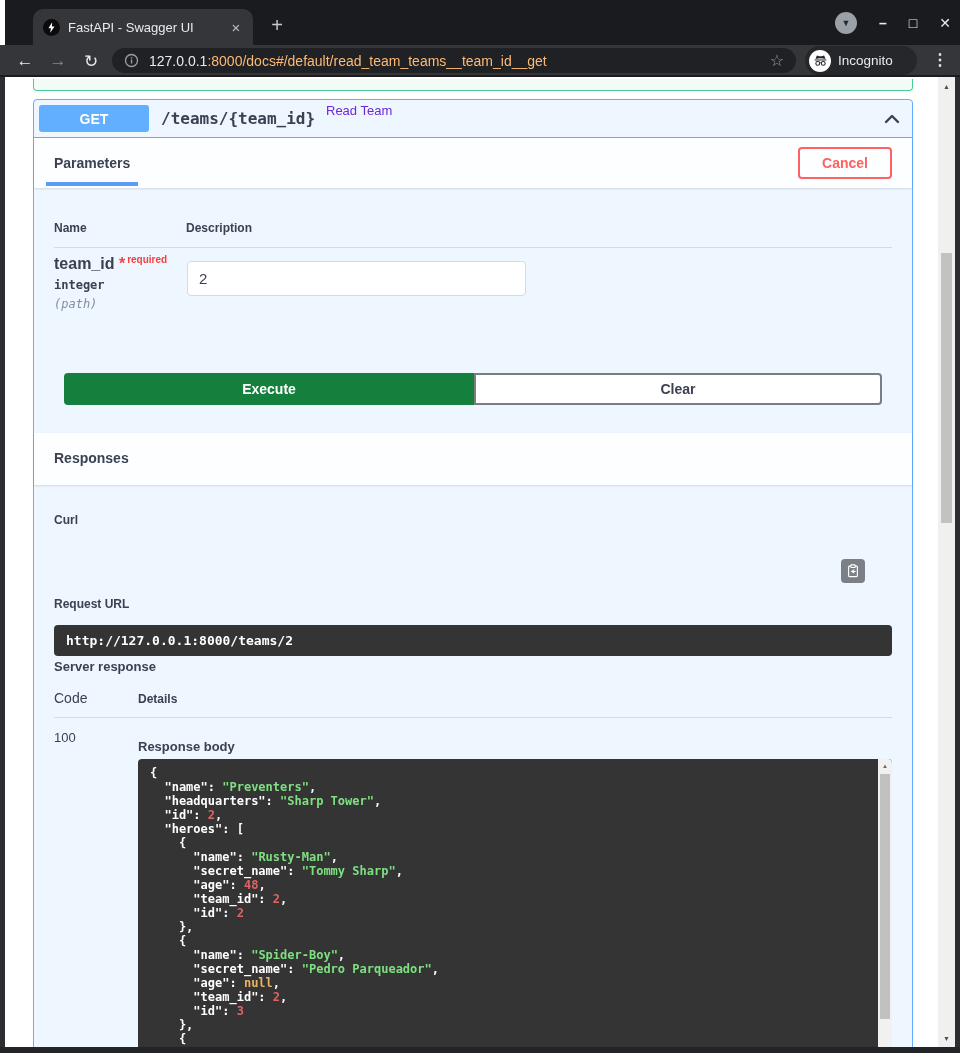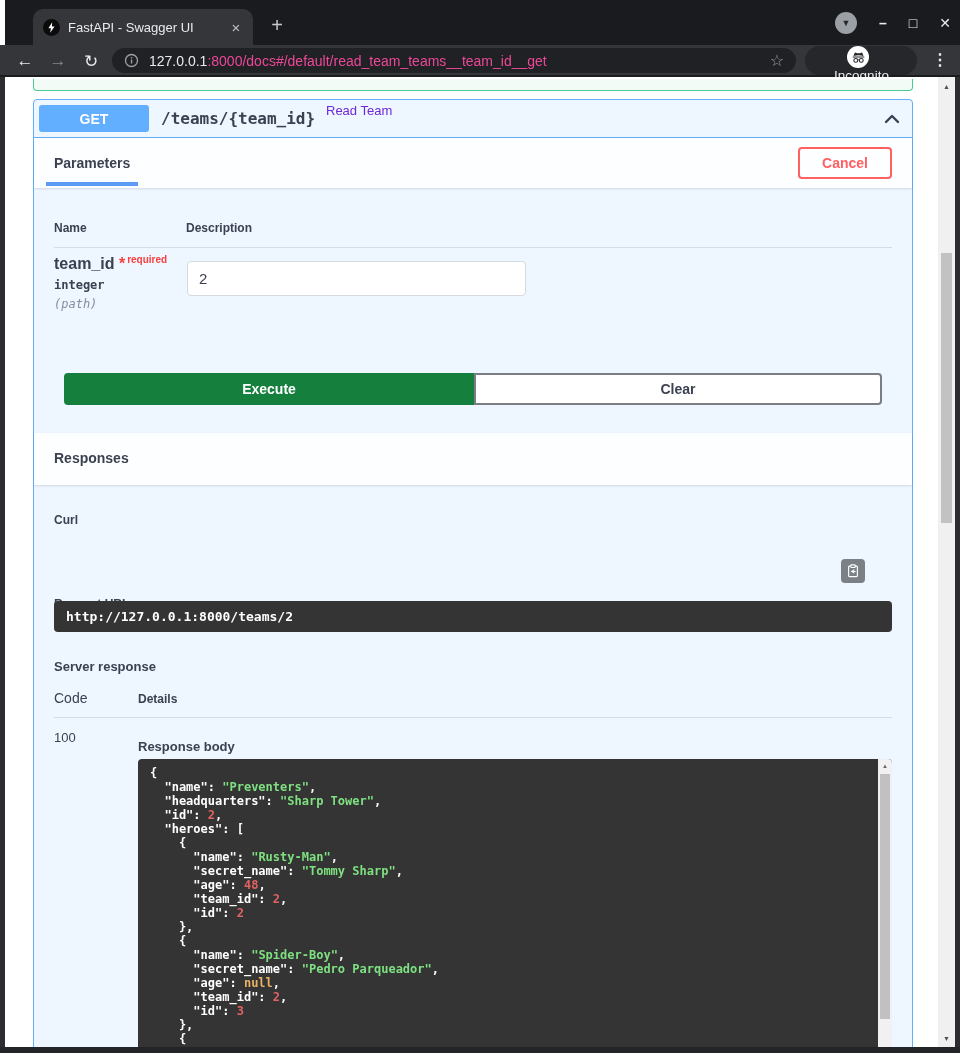--- a/index.html
+++ b/index.html
@@ -27,24 +27,24 @@
 
   .toolbar { position:absolute; left:0; top:45px; width:960px; height:32px; background:#35363a;
              border-bottom:2px solid #1b1c1f; }
   .navbtn { position:absolute; top:3px; width:26px; height:26px; color:#e8eaed; font-size:17px;
             display:flex; align-items:center; justify-content:center; }
   .navbtn.fwd { color:#87898d; }
   .url-pill { position:absolute; left:112px; top:3px; width:684px; height:25px; background:#202124;
               border-radius:13px; display:flex; align-items:center; padding:0 12px; }
   .url-text { font-size:14px; margin-left:10px; white-space:nowrap; overflow:hidden; flex:1; }
   .url-host { color:#e8eaed; }
-  .url-rest { color:#ec4899; }
+  .url-rest { color:#fdba74; }
   .star { color:#9aa0a6; font-size:16px; margin-left:8px; }
   .incog-pill { position:absolute; left:805px; top:1px; width:112px; height:29px; background:#26272b;
-                border-radius:15px; display:flex; align-items:center; padding:0 10px 0 4px;flex-direction:column; }
+                border-radius:15px; display:flex; align-items:center; padding:0 10px 0 4px; }
   .incog-icon { width:22px; height:22px; border-radius:50%; background:#fff; display:flex;
                 align-items:center; justify-content:center; flex:none; }
   .incog-label { color:#e8eaed; font-size:13.5px; margin-left:7px; }
   .menu-dots { position:absolute; right:12px; top:5px; color:#e8eaed; font-size:16px;
                font-weight:bold; letter-spacing:0; }
 
   
   .page { position:absolute; left:5px; top:77px; width:933px; height:720px; background:#fff; }
   .frame-left  { position:absolute; left:0; top:77px; width:5px;  height:976px; background:#2c2d31; z-index:9; }
   .frame-right { position:absolute; left:955px; top:77px; width:5px; height:976px; background:#2c2d31; z-index:9; }
@@ -99,21 +99,21 @@
 
   .execute-btn { position:absolute; left:30px; top:273px; width:410px; height:32px; background:#15803d;
                  border:none; border-radius:4px 0 0 4px; color:#fff; font-weight:bold; font-size:14px; }
   .clear-btn { position:absolute; left:440px; top:273px; width:408px; height:32px; background:#fff;
                border:2px solid #7a7e83; border-radius:0 4px 4px 0; color:#3b4151; font-weight:bold;
                font-size:14px; }
 
   .mini-label { position:absolute; left:20px; font-size:12px; font-weight:bold; color:#3b4151; }
   .dark-box { position:absolute; background:#343434; border-radius:4px; }
   .curl-box { left:20px; top:432px; width:838px; height:61px; padding:8px 10px; }
-  .url-box  { left:20px; top:501px; width:838px; height:31px; }
+  .url-box  { left:20px; top:525px; width:838px; height:31px; }
   .url-box-text { font-family:"DejaVu Sans Mono", monospace; font-weight:bold; font-size:13px;
                   color:#fff; line-height:31px; padding-left:12px; white-space:nowrap; }
   .copy-btn { position:absolute; left:807px; top:459px; width:24px; height:24px; background:#7b8087;
               border-radius:4px; display:flex; align-items:center; justify-content:center; z-index:2; }
 
   .code { font-family:"DejaVu Sans Mono", monospace; font-weight:bold; font-size:12px; }
   .curl-box .code-line { line-height:15px; }
   .code-line { white-space:pre; }
   .tok-w { color:#ffffff; }
   .tok-s { color:#7ee081; }

